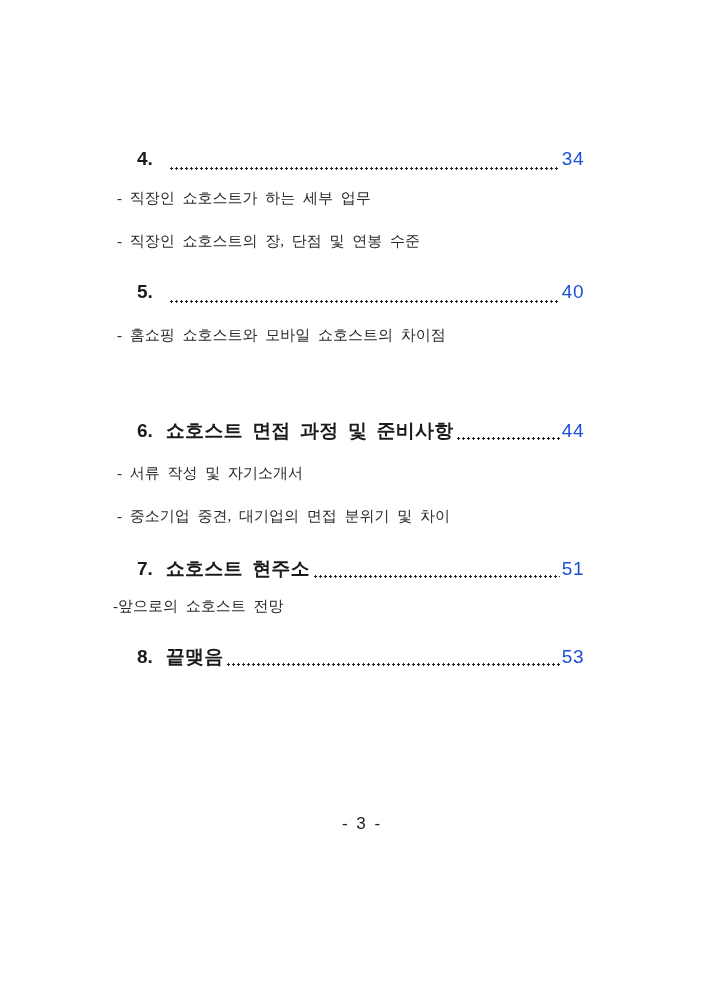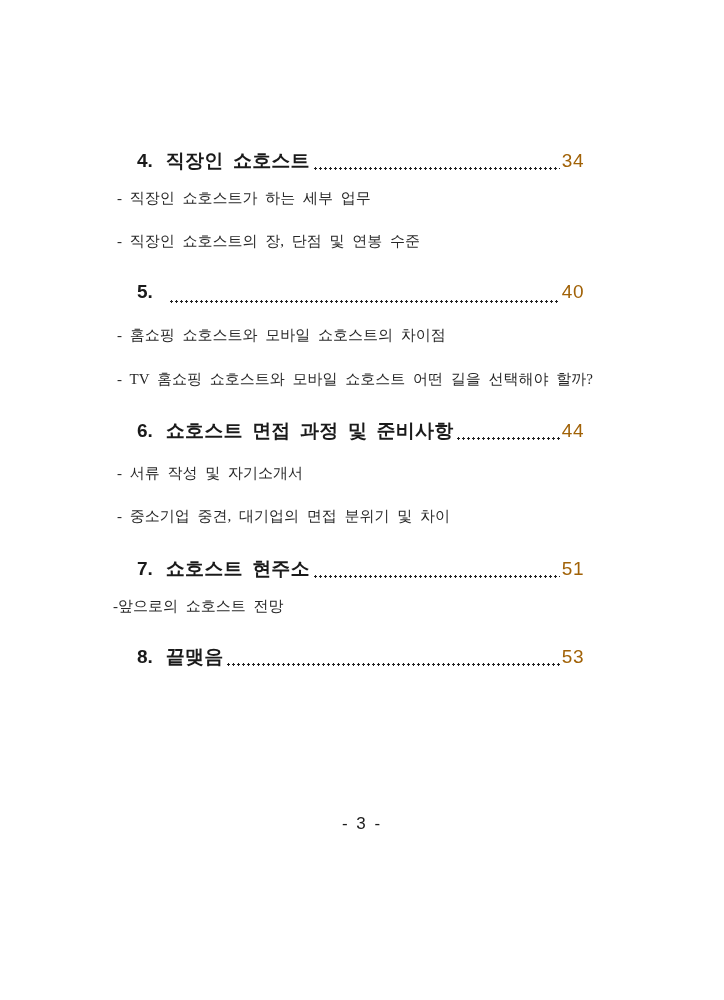--- a/index.html
+++ b/index.html
@@ -41,21 +41,21 @@
     margin: 0 2px 6px 4px;
     background-image: radial-gradient(circle at 1.5px 1.5px, #222222 1.05px, rgba(0,0,0,0) 1.4px);
     background-size: 5px 3px;
     background-repeat: repeat-x;
     background-position: left bottom;
     min-width: 30px;
   }
   .pagenum {
     font-size: 19px;
     font-weight: 400;
-    color: #a16207;
+    color: #1d4ed8;
     letter-spacing: 0.5px;
   }
   .toc-sub {
     position: absolute;
     left: 117px;
     height: 22px;
     font-size: 15px;
     font-weight: 400;
     color: #282828;
     word-spacing: 4px;
@@ -77,38 +77,36 @@
     letter-spacing: 2px;
   }
 </style>
 </head>
 <body>
 
 <div class="page">
 
   <div class="toc-heading" style="top:148px">
     <span class="num">4.</span>
-    <span class="title">직장인 쇼호스트</span>
     <span class="leader"></span>
     <span class="pagenum">34</span>
   </div>
 
   <div class="toc-sub" style="top:189px">- 직장인 쇼호스트가 하는 세부 업무</div>
 
   <div class="toc-sub" style="top:232px">- 직장인 쇼호스트의 장, 단점 및 연봉 수준</div>
 
   <div class="toc-heading" style="top:281px">
     <span class="num">5.</span>
     <span class="leader"></span>
     <span class="pagenum">40</span>
   </div>
 
   <div class="toc-sub" style="top:326px">- 홈쇼핑 쇼호스트와 모바일 쇼호스트의 차이점</div>
 
-  <div class="toc-sub" style="top:370px">- TV 홈쇼핑 쇼호스트와 모바일 쇼호스트 어떤 길을 선택해야 할까?</div>
 
   <div class="toc-heading" style="top:418px">
     <span class="num">6.</span>
     <span class="title">쇼호스트 면접 과정 및 준비사항</span>
     <span class="leader"></span>
     <span class="pagenum">44</span>
   </div>
 
   <div class="toc-sub" style="top:507px">- 중소기업 중견, 대기업의 면접 분위기 및 차이</div>
 

